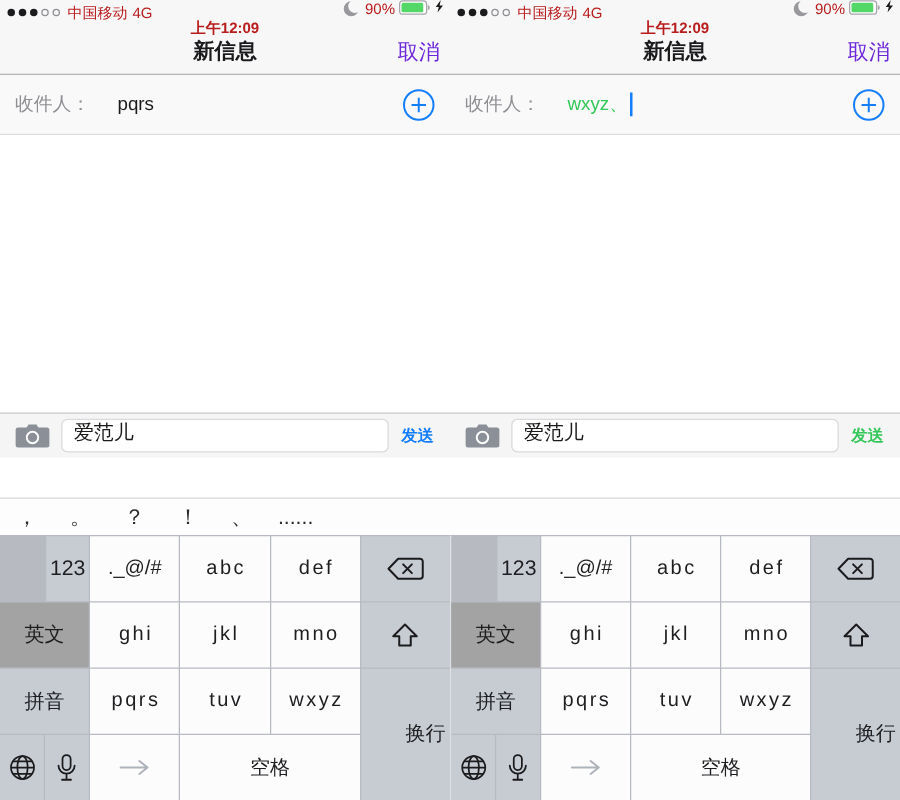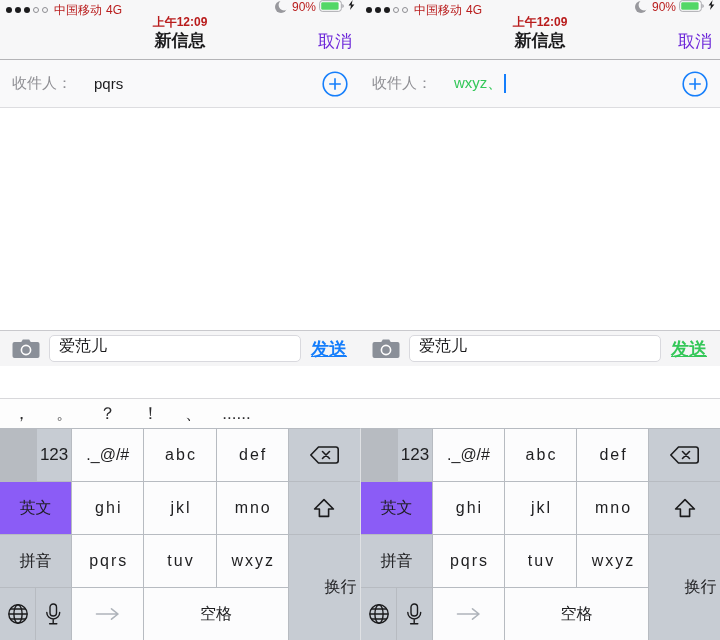--- a/index.html
+++ b/index.html
@@ -26,35 +26,35 @@
   .recipients { position:absolute; top:60px; left:0; width:100%; height:48px; background:#f9f9fa; border-bottom:1px solid #dddde0; display:flex; align-items:center; padding:0 12px; }
   .rcp-label { font-size:15px; color:#8e8e93; }
   .rcp-value { font-size:15px; margin-left:22px; color:#1b1b1d; }
   .cursor { display:inline-block; width:2px; height:19px; background:#157efb; vertical-align:-4px; margin-left:2px; }
   .add-btn { margin-left:auto; display:flex; align-items:center; cursor:pointer; }
 
   
   .toolbar { position:absolute; top:330px; left:0; width:100%; height:36px; background:#f5f5f6; border-top:1px solid #c9c9cd; display:flex; align-items:center; padding:0 8px; }
   .camera-btn { width:36px; display:flex; justify-content:center; align-items:center; cursor:pointer; }
   .msg-field { flex:1; height:27px; background:#fff; border:1px solid #d9d9de; border-radius:5px; margin:0 5px; display:flex; padding:0 9px; font-size:16px; color:#1b1b1d; }
-  .send-btn { font-size:18px; font-weight:700; padding:0 5px; cursor:pointer;text-decoration:underline; }
+  .send-btn { font-size:13px; font-weight:700; padding:0 5px; cursor:pointer; }
 
   
   .candidatebar { position:absolute; top:398px; left:0; width:100%; height:30px; background:#fdfdfd; border-top:1px solid #d8d8db; display:flex; align-items:center; color:#2c2c2e; }
   .cand { width:43px; text-align:center; font-size:17px; cursor:pointer; }
 
   
   .kb { position:absolute; top:428px; left:0; width:100%; height:212px; display:grid;
         grid-template-columns:repeat(10,1fr); grid-template-rows:repeat(4,1fr);
         gap:1px; background:#b7bbc1; border-top:1px solid #b7bbc1; }
   .key { grid-column:span 2; display:flex; align-items:center; justify-content:center;
          font-size:16px; color:#1e1e20; cursor:pointer; }
   .k-white { background:#fcfcfd; }
   .k-gray  { background:#c7ccd3; }
-  .k-light { background:#8b5cf6; }
+  .k-light { background:#a3a3a3; }
   .k-half  { grid-column:span 1; }
   .k-space { grid-column:span 4; }
   .k-return{ grid-column:9/11; grid-row:3/5;padding-left:32px; }
   .k-letters { letter-spacing:2px; padding-left:2px; }
   .k-num { font-size:17px;margin-left:37px; }
   .panel-right .kb { border-left:1px solid #dfe1e4; }
 </style>
 </head>
 <body>
 

